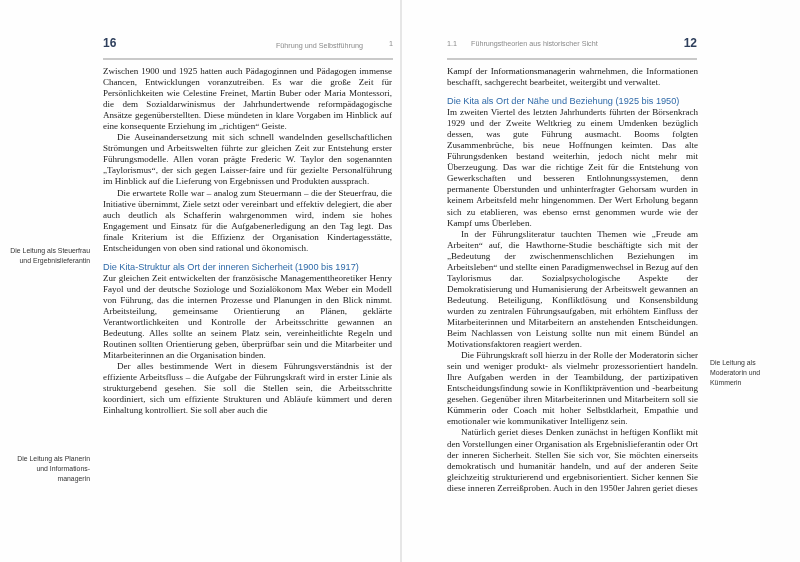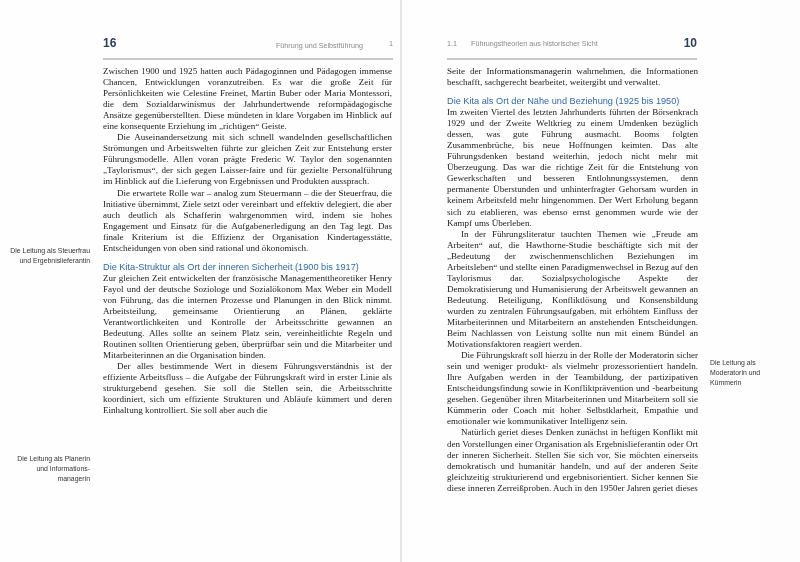--- a/index.html
+++ b/index.html
@@ -74,26 +74,26 @@
   <div class="margin-note" style="top:246px;">Die Leitung als Steuerfrau und Ergebnislieferantin</div>
   <div class="margin-note" style="top:454px;">Die Leitung als Planerin und Informations-managerin</div>
 </div>
 
 <div class="gutter"></div>
 
 <div class="page right">
   <div class="header">
     <span class="sec">1.1</span>
     <span class="title">Führungstheorien aus historischer Sicht</span>
-    <span class="pnum">10</span>
+    <span class="pnum">12</span>
     <div class="rule"></div>
   </div>
 
   <div class="body">
-    <p><span>Seite der </span><b>Informationsmanagerin</b><span> wahrnehmen, die Informationen beschafft, sachgerecht bearbeitet, weitergibt und verwaltet.</span></p>
+    <p><span>Kampf der </span><b>Informationsmanagerin</b><span> wahrnehmen, die Informationen beschafft, sachgerecht bearbeitet, weitergibt und verwaltet.</span></p>
     <div class="gap"></div>
     <h2>Die Kita als Ort der Nähe und Beziehung (1925 bis 1950)</h2>
     <p>Im zweiten Viertel des letzten Jahrhunderts führten der Börsenkrach 1929 und der Zweite Weltkrieg zu einem Umdenken bezüglich dessen, was gute Führung ausmacht. Booms folgten Zusammenbrüche, bis neue Hoffnungen keimten. Das alte Führungsdenken bestand weiterhin, jedoch nicht mehr mit Überzeugung. Das war die richtige Zeit für die Entstehung von Gewerkschaften und besseren Entlohnungssystemen, denn permanente Überstunden und unhinterfragter Gehorsam wurden in keinem Arbeitsfeld mehr hingenommen. Der Wert Erholung begann sich zu etablieren, was ebenso ernst genommen wurde wie der Kampf ums Überleben.</p>
     <p class="ind">In der Führungsliteratur tauchten Themen wie „Freude am Arbeiten“ auf, die Hawthorne-Studie beschäftigte sich mit der „Bedeutung der zwischenmenschlichen Beziehungen im Arbeitsleben“ und stellte einen Paradigmenwechsel in Bezug auf den Taylorismus dar. Sozialpsychologische Aspekte der Demokratisierung und Humanisierung der Arbeitswelt gewannen an Bedeutung. Beteiligung, Konfliktlösung und Konsensbildung wurden zu zentralen Führungsaufgaben, mit erhöhtem Einfluss der Mitarbeiterinnen und Mitarbeitern an anstehenden Entscheidungen. Beim Nachlassen von Leistung sollte nun mit einem Bündel an Motivationsfaktoren reagiert werden.</p>
     <p class="ind"><span>Die Führungskraft soll hierzu in der Rolle der </span><b>Moderatorin</b><span> sicher sein und weniger produkt- als vielmehr prozessorientiert handeln. Ihre Aufgaben werden in der Teambildung, der partizipativen Entscheidungsfindung sowie in Konfliktprävention und -bearbeitung gesehen. Gegenüber ihren Mitarbeiterinnen und Mitarbeitern soll sie </span><b>Kümmerin oder Coach</b><span> mit hoher Selbstklarheit, Empathie und emotionaler wie kommunikativer Intelligenz sein.</span></p>
     <p class="ind">Natürlich geriet dieses Denken zunächst in heftigen Konflikt mit den Vorstellungen einer Organisation als Ergebnislieferantin oder Ort der inneren Sicherheit. Stellen Sie sich vor, Sie möchten einerseits demokratisch und humanitär handeln, und auf der anderen Seite gleichzeitig strukturierend und ergebnisorientiert. Sicher kennen Sie diese inneren Zerreißproben. Auch in den 1950er Jahren geriet dieses</p>
   </div>
 
   <div class="margin-note" style="top:358px;">Die Leitung als Moderatorin und Kümmerin</div>
 </div>

